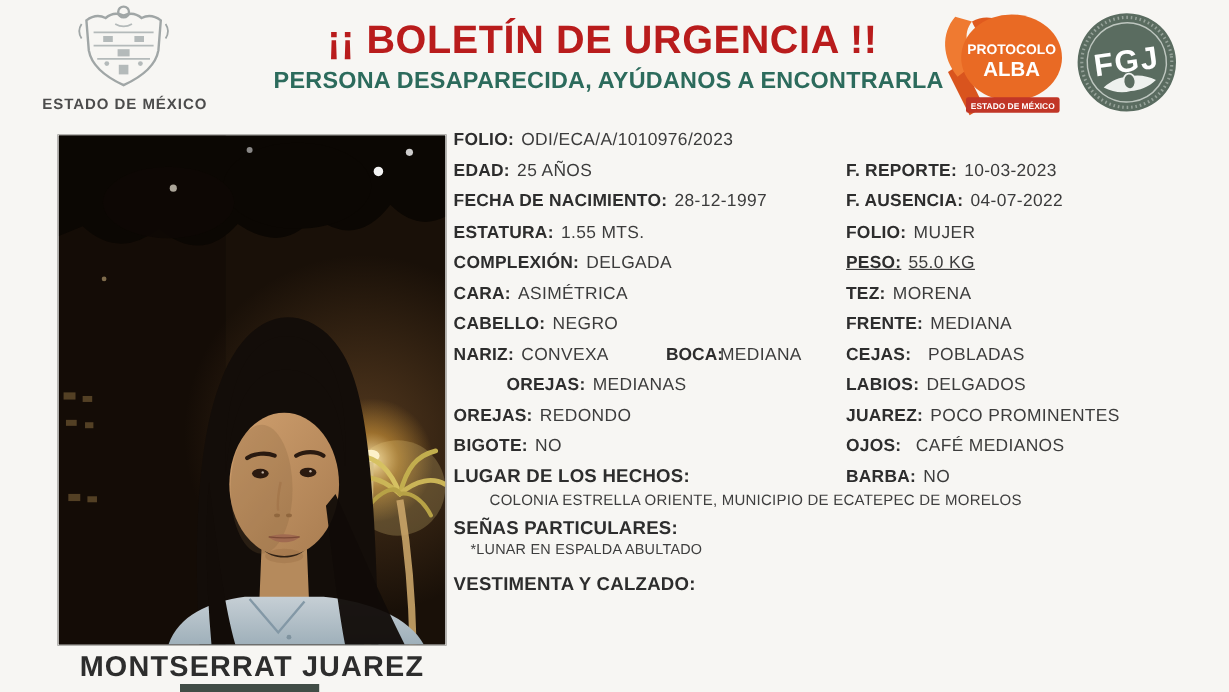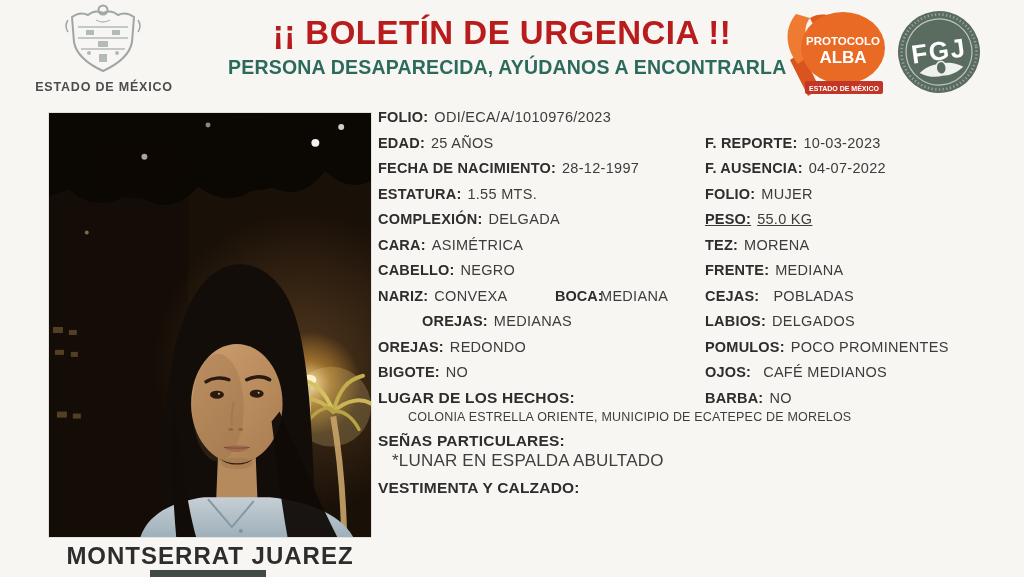--- a/index.html
+++ b/index.html
@@ -47,21 +47,21 @@
   }
 
   
   .row { position:absolute; white-space:nowrap; font-size:14.5px; color:#3c3c3c; }
   .row .lbl { font-weight:800; color:#2d2d2d; letter-spacing:.2px; }
   .row .val { font-weight:400; margin-left:6px; letter-spacing:.3px; }
   .row .lbl2 { position:absolute; left:177px; font-weight:800; color:#2d2d2d; }
   .row .val2 { position:absolute; left:222px; font-weight:400; letter-spacing:.3px; }
   .row.big .lbl { font-size:15.5px; }
   .sub-line { position:absolute; font-size:12.5px; color:#3e3e3e; letter-spacing:.2px; white-space:nowrap; }
-  .sub-line.small { font-size:17px; }
+  .sub-line.small { font-size:12px; }
 </style>
 </head>
 <body>
 
 <div class="abs" style="left:56px; top:2px; width:94px; height:76px;">
   <svg viewBox="0 0 94 76" width="94" height="76">
     <g fill="none" stroke="#a0a6a6" stroke-width="2">
       <circle cx="47" cy="8" r="4.5"></circle>
       <path d="M16,15 Q24,9 32,13 Q39,7 47,11 Q55,7 62,13 Q70,9 78,15 L76,40 Q73,57 47,69 Q21,57 18,40 Z"></path>
     </g>
@@ -257,21 +257,21 @@
 <div class="row" style="left:705px; top:262px;">
   <span class="lbl">FRENTE:</span><span class="val">MEDIANA</span>
 </div>
 <div class="row" style="left:705px; top:288px;">
   <span class="lbl">CEJAS:</span><span class="val" style="margin-left:14px;">POBLADAS</span>
 </div>
 <div class="row" style="left:705px; top:313px;">
   <span class="lbl">LABIOS:</span><span class="val">DELGADOS</span>
 </div>
 <div class="row" style="left:705px; top:339px;">
-  <span class="lbl">POMULOS:</span><span class="val">POCO PROMINENTES</span>
+  <span class="lbl">JUAREZ:</span><span class="val">POCO PROMINENTES</span>
 </div>
 <div class="row" style="left:705px; top:364px;">
   <span class="lbl">OJOS:</span><span class="val" style="margin-left:12px;">CAFÉ MEDIANOS</span>
 </div>
 <div class="row" style="left:705px; top:390px;">
   <span class="lbl">BARBA:</span><span class="val">NO</span>
 </div>
 
 <div class="row big" style="left:378px; top:389px;">
   <span class="lbl">LUGAR DE LOS HECHOS:</span>

